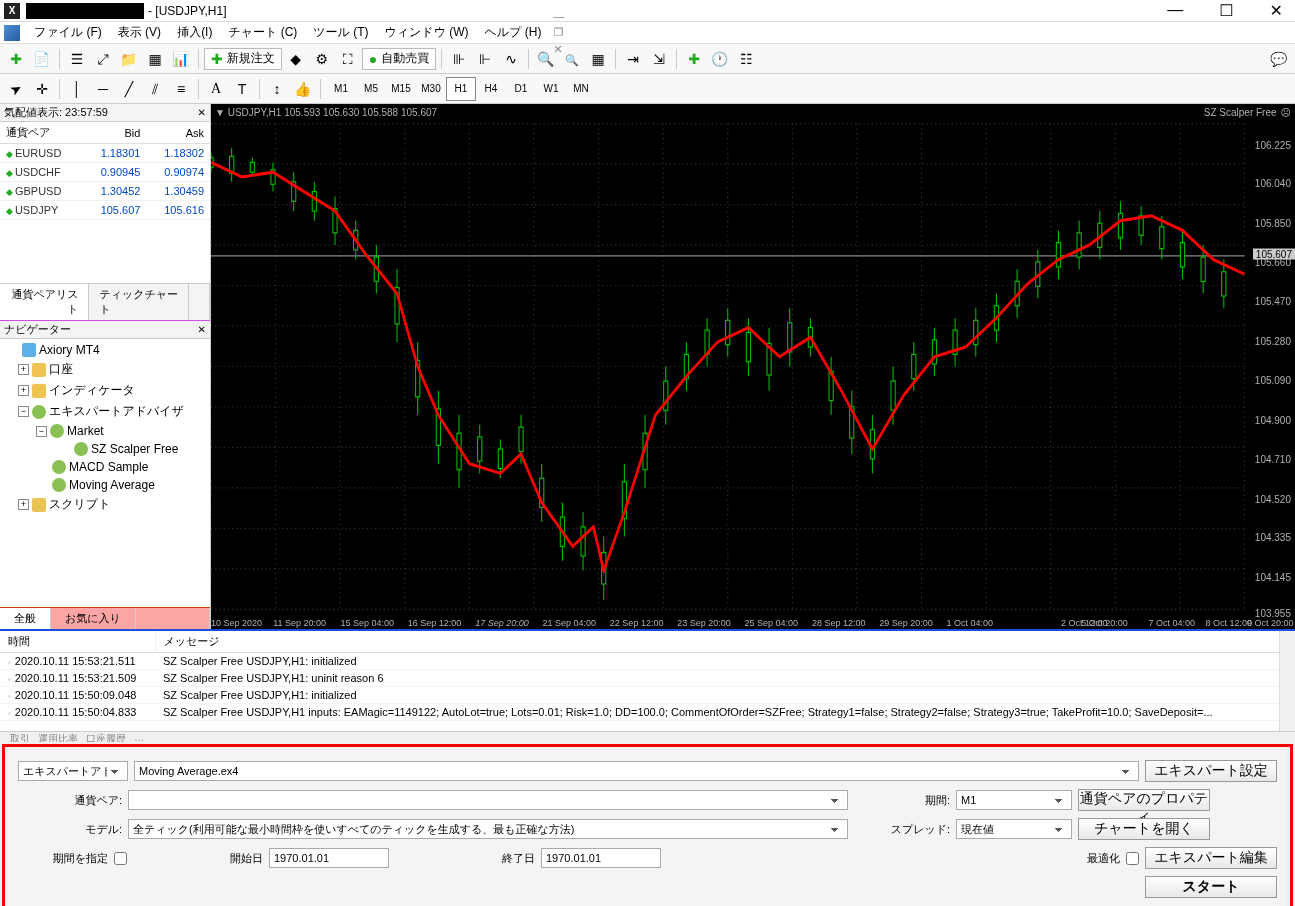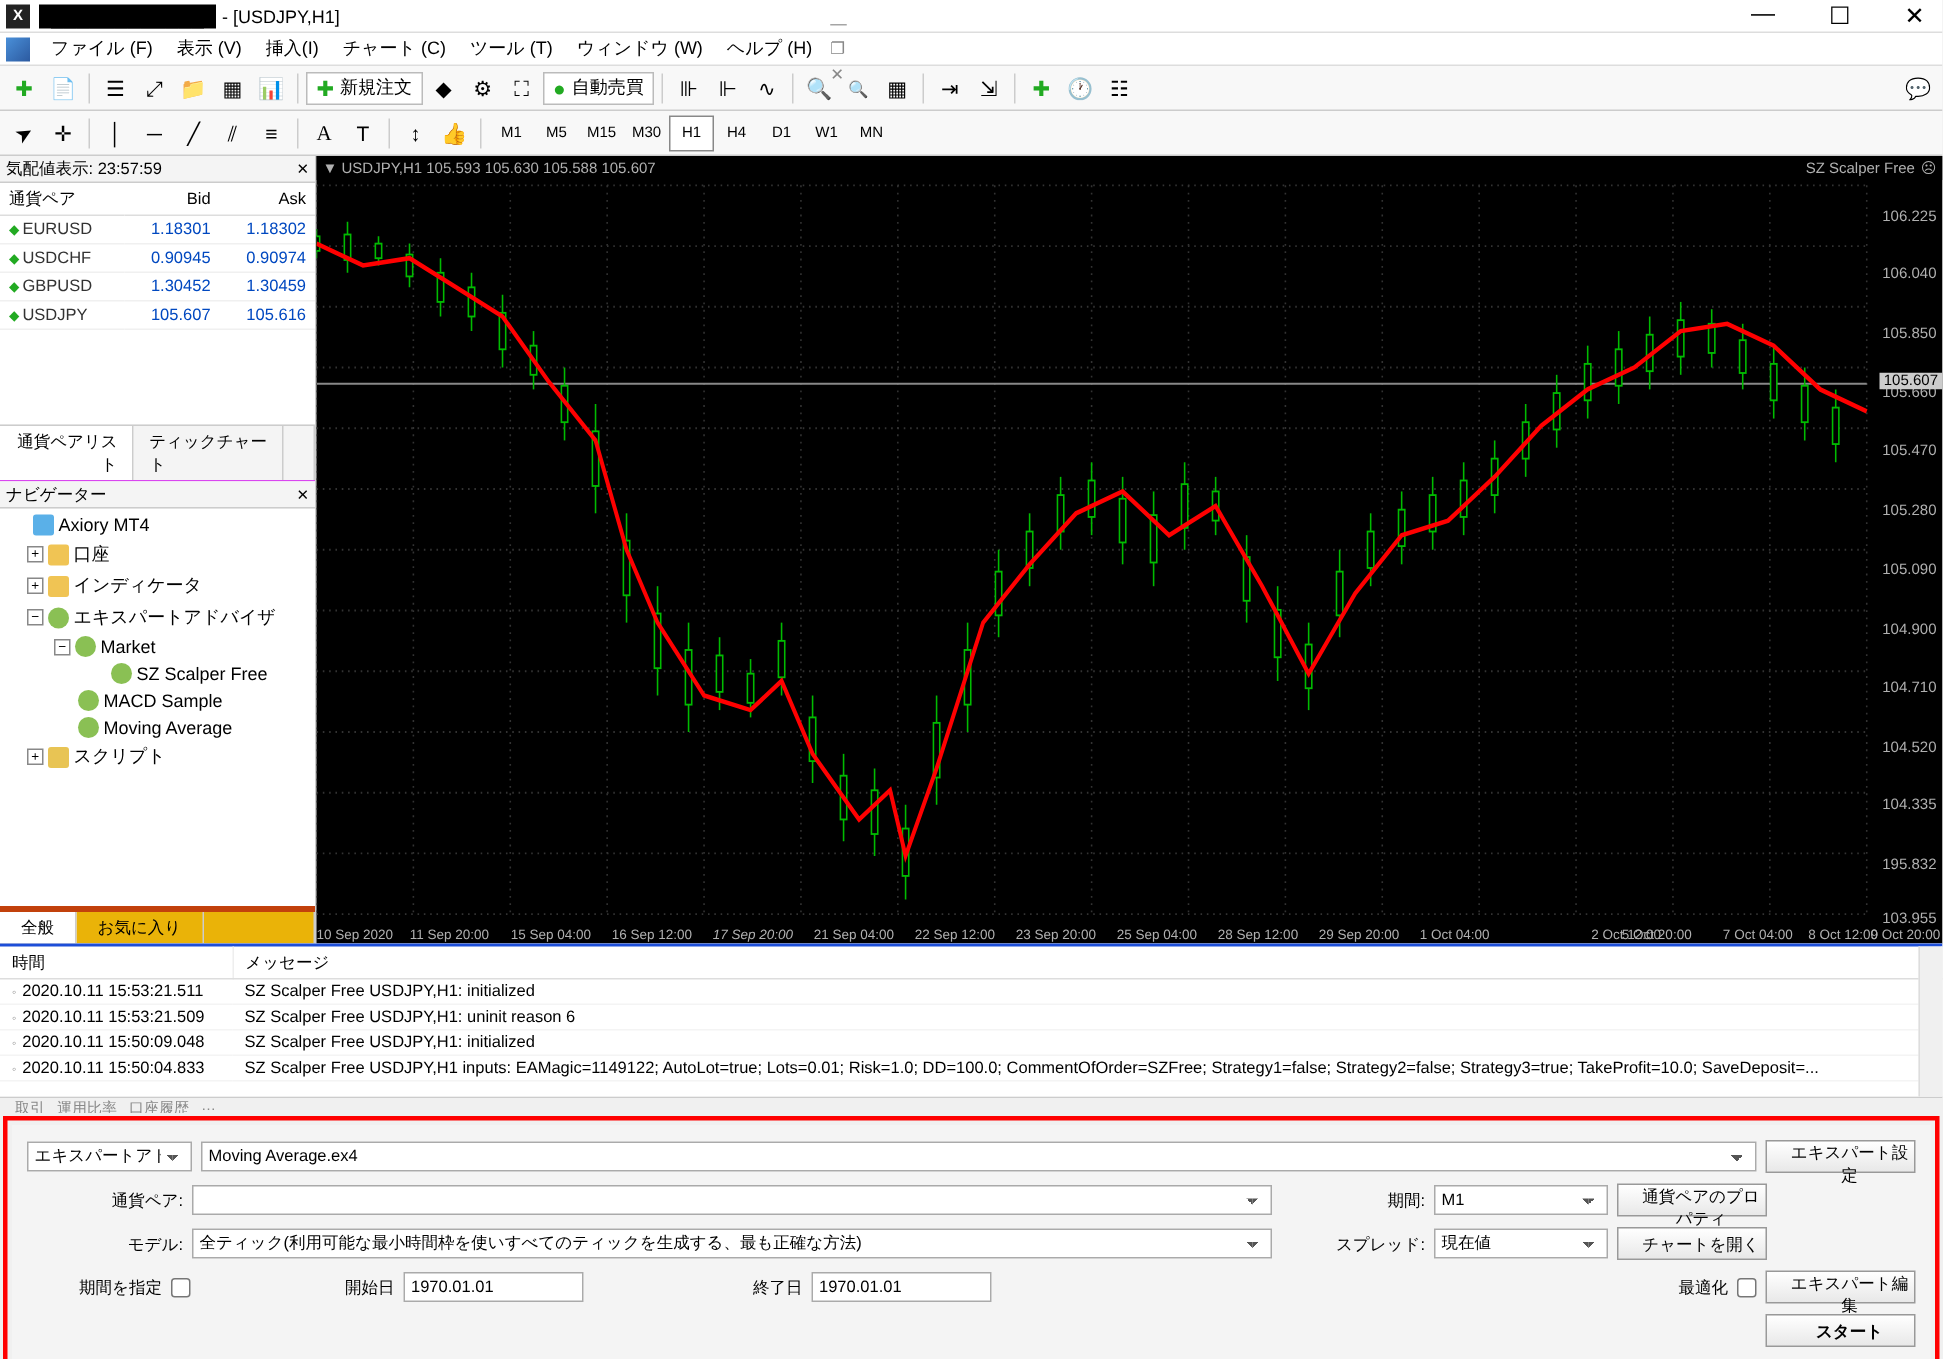--- a/index.html
+++ b/index.html
@@ -74,21 +74,21 @@
 .nav { flex: 1; background: #fff; display: flex; flex-direction: column; }
 .nav .tree { flex: 1; padding: 2px; font-size: 12px; overflow: hidden; }
 .nav .node { padding: 2px 0 2px 4px; display: flex; align-items: center; gap: 3px; }
 .nav .node .exp { width: 11px; height: 11px; border: 1px solid #888; display: inline-flex; align-items: center; justify-content: center; font-size: 9px; line-height: 1; }
 .nav .node .noexp { width: 13px; display: inline-block; }
 .nav .nicon { width: 14px; height: 14px; display: inline-block; }
 .nav .nicon.srv { background: #5ab0e8; border-radius: 2px; }
 .nav .nicon.fld { background: #f0c454; border-radius: 2px; }
 .nav .nicon.ea { background: #8ac054; border-radius: 50%; }
 .nav .nicon.scr { background: #e8c454; border-radius: 2px; }
-.nav .navtabs { display: flex; border-top: 4px solid #c2410c; background: #eab308; text-align: right; }
+.nav .navtabs { display: flex; border-top: 1px solid #c2410c; background: #fca5a5; text-align: right; }
 .nav .navtabs .tab { padding: 3px 14px; font-size: 11px; border-right: 1px solid #ccc; }
 .nav .navtabs .tab.active { background: #fff; }
 
 
 .chart { flex: 1; position: relative; background: #000; }
 .chart-hdr { position: absolute; top: 0; left: 0; right: 0; height: 16px; background: rgba(0,0,0,0.7); color: #b0b0b0; font-size: 10px; padding: 1px 4px; display: flex; align-items: center; z-index: 5;}
 .chart-hdr .ea { margin-left: auto; display: flex; align-items: center; gap: 4px; color: #b0b0b0;}
 .chart svg { width: 100%; height: 100%; display: block; }
 .chart .yaxis { position: absolute; right: 0; top: 16px; bottom: 16px; width: 48px; }
 .chart .ylabel { position: absolute; right: 4px; color: #b0b0b0; font-size: 10px; transform: translateY(-50%);}
@@ -105,21 +105,21 @@
 .terminal .bullet { color: #888; font-size: 8px; margin-right: 4px; }
 .terminal .sb { position: absolute; right: 0; top: 0; bottom: 0; width: 16px; background: #f0f0f0; border-left: 1px solid #ddd; }
 
 
 .tester-wrap { border: 3px solid red; padding: 3px; margin: 2px; }
 .tester { background: #f4f4f4; padding: 10px; display: flex; flex-direction: column; gap: 7px; }
 .trow { display: flex; align-items: center; gap: 6px; }
 .trow label { font-size: 11px; text-align: right; }
 .tsel, .tinp { border: 1px solid #aaa; background: #fff; height: 20px; font-size: 11px; padding: 0 4px; }
 .tsel { appearance: none; background-image: linear-gradient(45deg, transparent 50%, #555 50%), linear-gradient(135deg, #555 50%, transparent 50%); background-position: calc(100% - 12px) 8px, calc(100% - 8px) 8px; background-size: 4px 4px; background-repeat: no-repeat; padding-right: 20px;}
-.tbut { width: 100px; height: 22px; border: 1px solid #999; background: linear-gradient(#fff,#e8e8e8); font-size: 11px; cursor: default; padding-left: 12px; }
+.tbut { width: 132px; height: 22px; border: 1px solid #999; background: linear-gradient(#fff,#e8e8e8); font-size: 14px; cursor: default; }
 .tchk { width: 13px; height: 13px; }
 
 .hidden-tabs { height: 11px; background: #f0f0f0; border-top: 1px solid #ccc; overflow:hidden; font-size: 10px; color:#888; padding-left: 10px; display: flex; gap: 8px;}
 </style>
 </head>
 <body>
 
 <div class="titlebar">
   <span class="logo">X</span>
   <span class="title-black">████████████</span>
@@ -535,21 +535,21 @@
           <div class="ylabel" style="top: 12.8%;">106.040</div>
           <div class="ylabel" style="top: 20.8%;">105.850</div>
           <div class="ylabel" style="top: 28.8%;">105.660</div>
           <div class="ylabel" style="top: 36.8%;">105.470</div>
           <div class="ylabel" style="top: 44.8%;">105.280</div>
           <div class="ylabel" style="top: 52.8%;">105.090</div>
           <div class="ylabel" style="top: 60.8%;">104.900</div>
           <div class="ylabel" style="top: 68.8%;">104.710</div>
           <div class="ylabel" style="top: 76.8%;">104.520</div>
           <div class="ylabel" style="top: 84.6%;">104.335</div>
-          <div class="ylabel" style="top: 92.6%;">195.832</div>
+          <div class="ylabel" style="top: 92.6%;">104.145</div>
           <div class="ylabel" style="top: 100%;">103.955</div>
           <div class="pricetag" style="top: 27.2247%;">105.607</div>
         </div>
       <div class="xaxis" id="xaxis">
           <div class="xlabel" style="left: 0%;">10 Sep 2020</div>
           <div class="xlabel" style="left: 6%;">11 Sep 20:00</div>
           <div class="xlabel" style="left: 12.5%;">15 Sep 04:00</div>
           <div class="xlabel" style="left: 19%;">16 Sep 12:00</div>
           <div class="xlabel" style="left: 25.5%; font-style: italic;">17 Sep 20:00</div>
           <div class="xlabel" style="left: 32%;">21 Sep 04:00</div>

